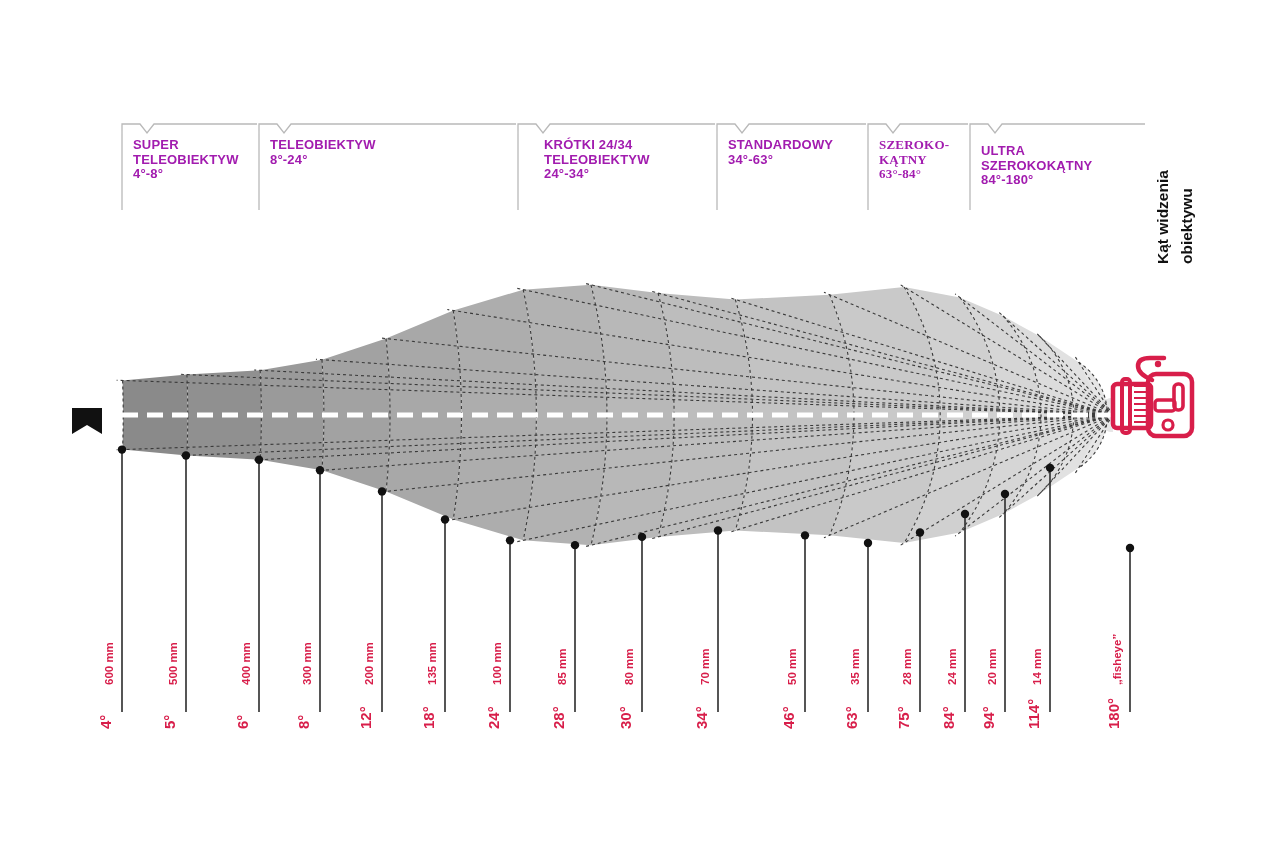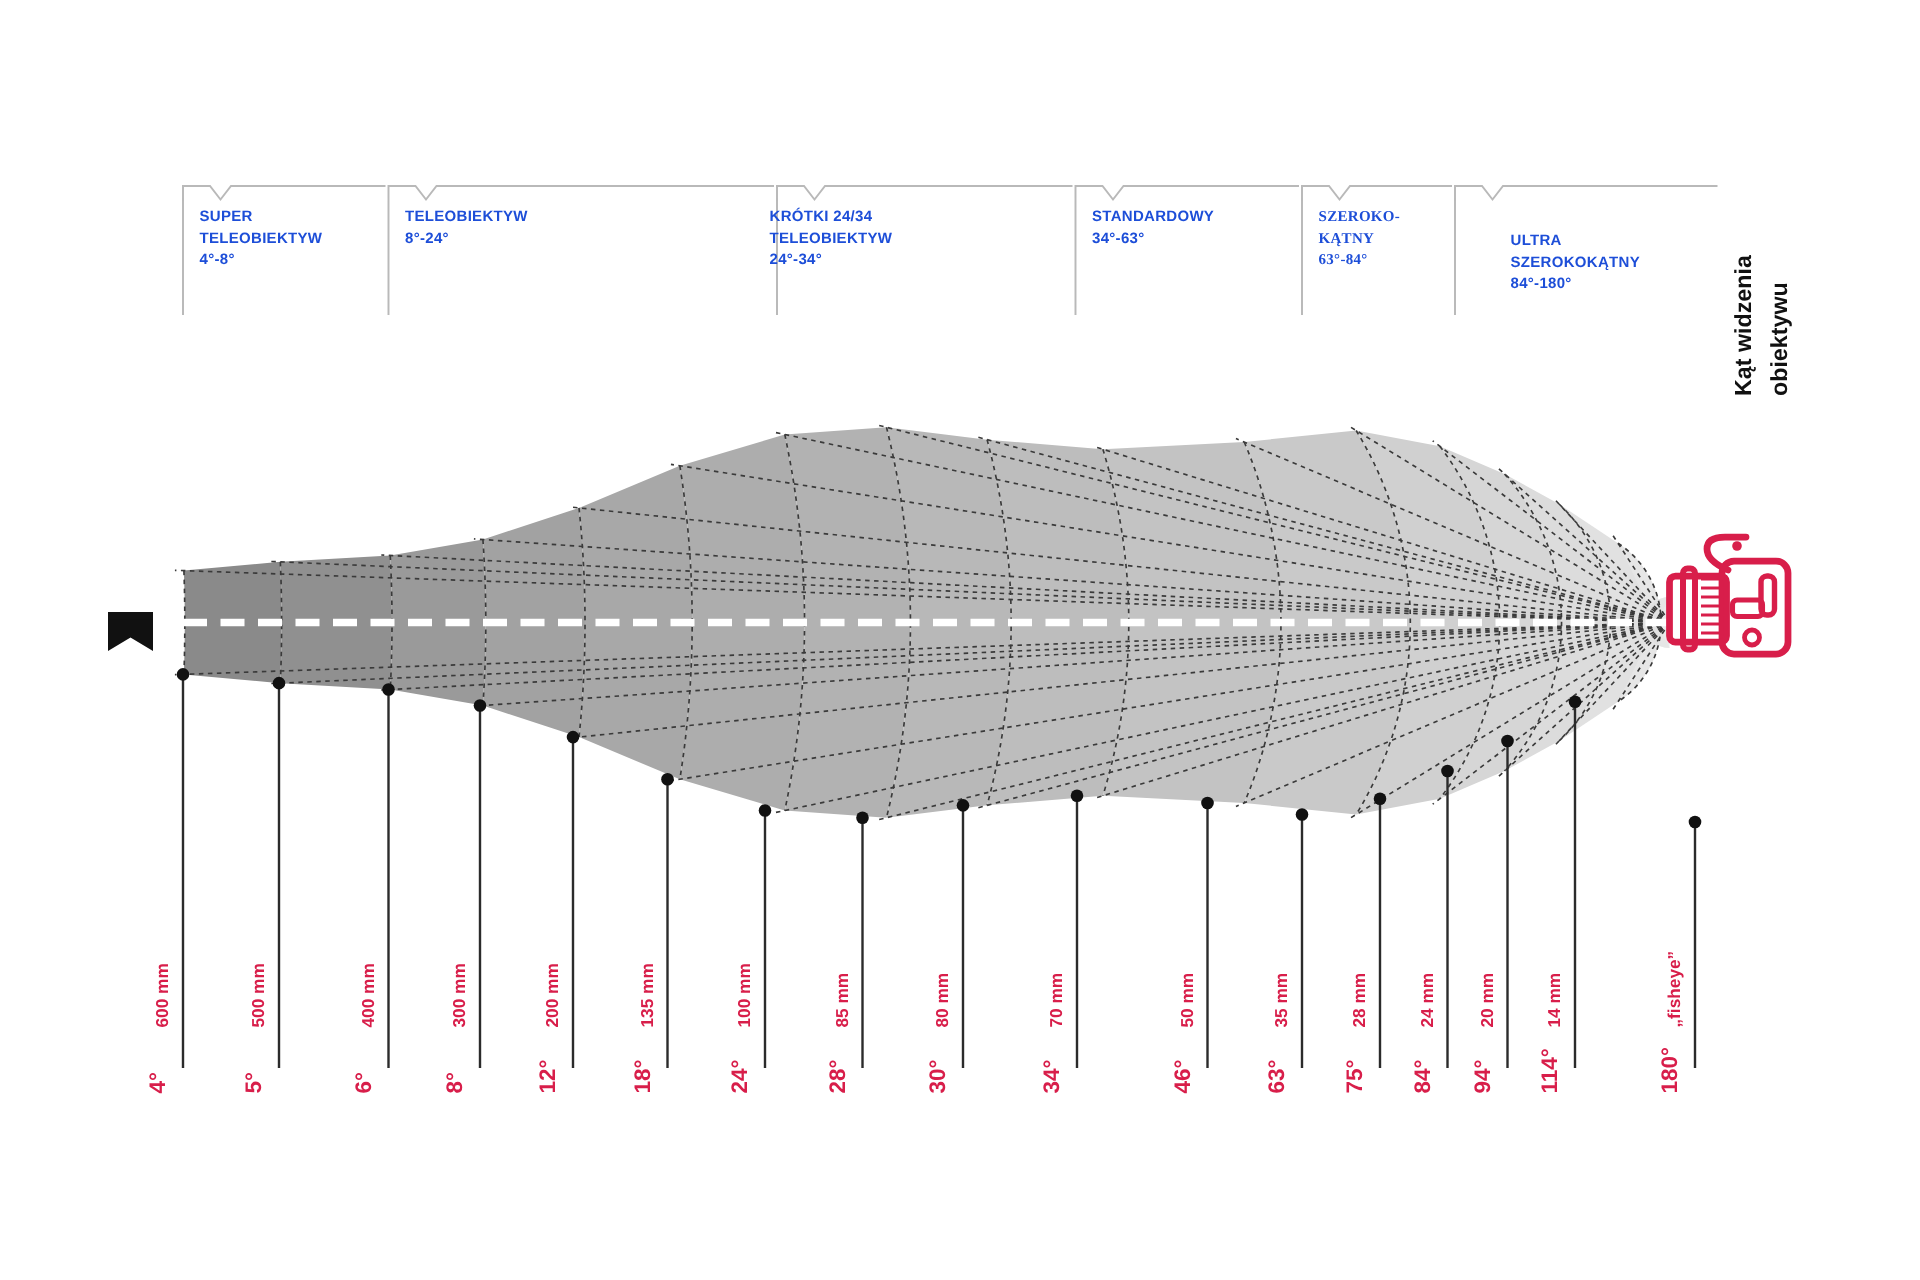--- a/index.html
+++ b/index.html
@@ -2,21 +2,21 @@
 <html><head>
 <meta charset="utf-8">
 <style>
   html,body{margin:0;padding:0;background:#fff;}
   body{width:1280px;height:853px;overflow:hidden;
        font-family:"Liberation Sans","DejaVu Sans",sans-serif;}
   #stage{position:relative;width:1280px;height:853px;background:#ffffff;}
   svg#diagram{position:absolute;left:0;top:0;width:1280px;height:853px;}
 
   
-  .cat-label{position:absolute;color:#1d4ed8;font-weight:bold;font-size:10px;
+  .cat-label{position:absolute;color:#a21caf;font-weight:bold;font-size:13px;
              line-height:14.5px;letter-spacing:.2px;white-space:pre-line;}
 
   
   .tick-deg,.tick-mm{position:absolute;color:#d81e4a;
        transform-origin:left bottom;white-space:nowrap;}
   .tick-deg{font-weight:bold;font-size:15px;}
   .tick-mm{font-weight:bold;font-size:11.5px;}
 
   
   .side-caption{position:absolute;color:#111;font-weight:bold;font-size:15.5px;
@@ -165,29 +165,29 @@
         <line x1="1134" y1="428" x2="1150" y2="428" stroke="#d81e4a" stroke-width="2"></line>
       </g>
     </svg>
 
   <div id="cat-layer">
       <div class="cat-label" style="left: 133px; top: 138px;">SUPER
 TELEOBIEKTYW
 4°-8°</div>
       <div class="cat-label" style="left: 270px; top: 138px;">TELEOBIEKTYW
 8°-24°</div>
-      <div class="cat-label" style="left: 513px; top: 138px;">KRÓTKI 24/34
+      <div class="cat-label" style="left: 544px; top: 138px;">KRÓTKI 24/34
 TELEOBIEKTYW
 24°-34°</div>
       <div class="cat-label" style="left: 728px; top: 138px;">STANDARDOWY
 34°-63°</div>
       <div class="cat-label" style="left: 879px; top: 138px; font-family: Liberation Serif, serif;">SZEROKO-
 KĄTNY
 63°-84°</div>
-      <div class="cat-label" style="left: 981px; top: 154px; margin-left: 26px;">ULTRA
+      <div class="cat-label" style="left: 981px; top: 144px;">ULTRA
 SZEROKOKĄTNY
 84°-180°</div>
     </div>
 
   <div id="tick-layer">
       <div class="tick-deg" style="left: 114px; top: 712px; transform: rotate(-90deg);">4°</div>
       <div class="tick-mm" style="left: 115px; top: 673px; transform: rotate(-90deg);">600 mm</div>
       <div class="tick-deg" style="left: 178px; top: 712px; transform: rotate(-90deg);">5°</div>
       <div class="tick-mm" style="left: 179px; top: 673px; transform: rotate(-90deg);">500 mm</div>
       <div class="tick-deg" style="left: 251px; top: 712px; transform: rotate(-90deg);">6°</div>

